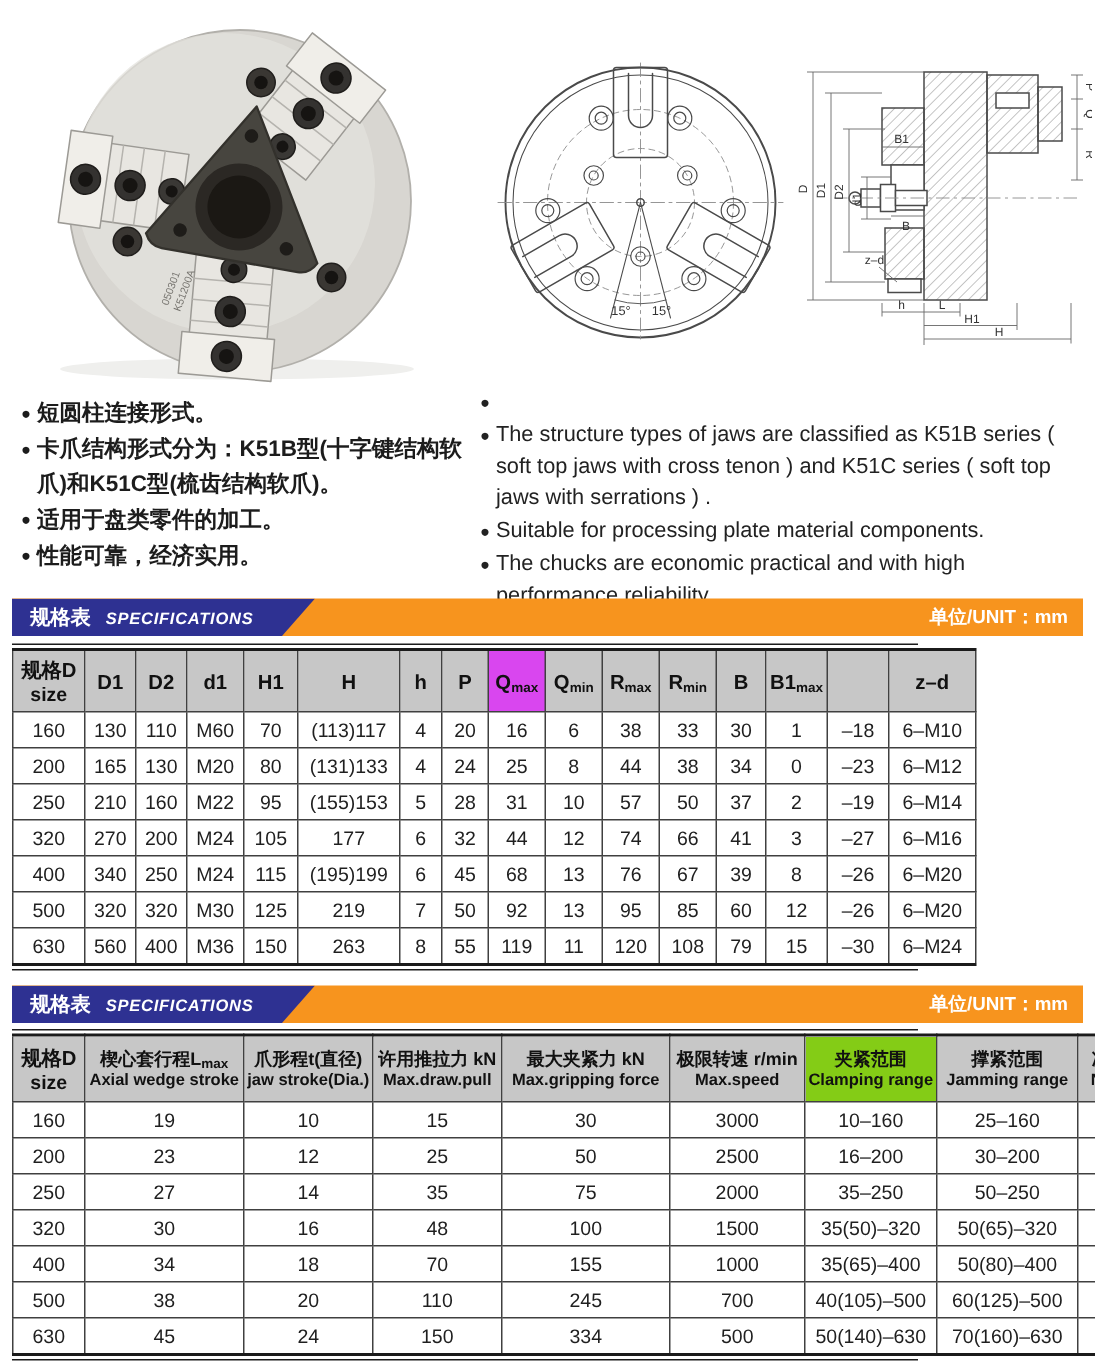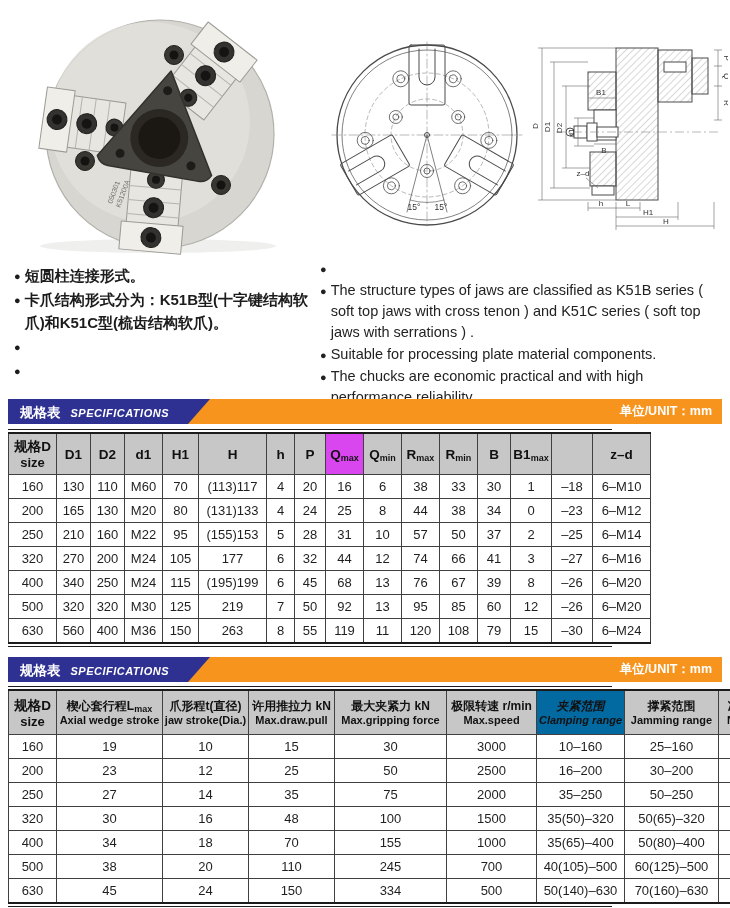--- a/index.html
+++ b/index.html
@@ -250,23 +250,25 @@
     <li>
       <span class="dot">●</span>
       <span>短圆柱连接形式。</span>
     </li>
     <li>
       <span class="dot">●</span>
       <span>卡爪结构形式分为：K51B型(十字键结构软爪)和K51C型(梳齿结构软爪)。</span>
     </li>
     <li>
       <span class="dot">●</span>
-    </li>
-    <li>
-      <span class="dot">●</span>
+      <span>适用于盘类零件的加工。</span>
+    </li>
+    <li>
+      <span class="dot">●</span>
+      <span>性能可靠，经济实用。</span>
     </li>
   </ul>
 <ul class="bullets" id="features-en">
     <li>
       <span class="dot">●</span>
     </li>
     <li>
       <span class="dot">●</span>
       <span>The structure types of jaws are classified as K51B series ( soft top jaws with cross tenon ) and K51C series ( soft top jaws with serrations ) .</span>
     </li>
@@ -375,21 +377,21 @@
           <td>95</td>
           <td>(155)153</td>
           <td>5</td>
           <td>28</td>
           <td>31</td>
           <td>10</td>
           <td>57</td>
           <td>50</td>
           <td>37</td>
           <td>2</td>
-          <td>–25</td>
+          <td>–19</td>
           <td>6–M14</td>
         </tr>
         <tr>
           <td>320</td>
           <td>270</td>
           <td>200</td>
           <td>M24</td>
           <td>105</td>
           <td>177</td>
           <td>6</td>
@@ -500,21 +502,21 @@
             <span class="hen">Max.draw.pull</span>
           </th>
           <th style="background: rgb(199, 199, 199);">
             <span class="hzh">最大夹紧力 kN</span>
             <span class="hen">Max.gripping force</span>
           </th>
           <th style="background: rgb(199, 199, 199);">
             <span class="hzh">极限转速 r/min</span>
             <span class="hen">Max.speed</span>
           </th>
-          <th style="background: #0369a1; font-style: italic;">
+          <th style="background: #84cc16;">
             <span class="hzh">夹紧范围</span>
             <span class="hen">Clamping range</span>
           </th>
           <th style="background: rgb(199, 199, 199);">
             <span class="hzh">撑紧范围</span>
             <span class="hen">Jamming range</span>
           </th>
           <th style="background: rgb(199, 199, 199);">
             <span class="hzh">净重 kg</span>
             <span class="hen">Net. WT.</span>

